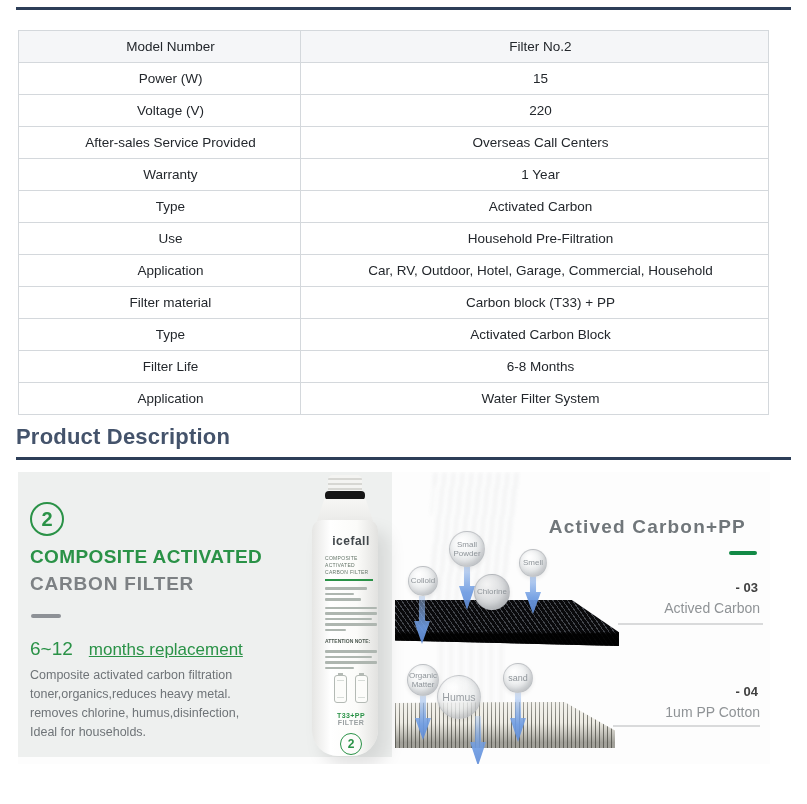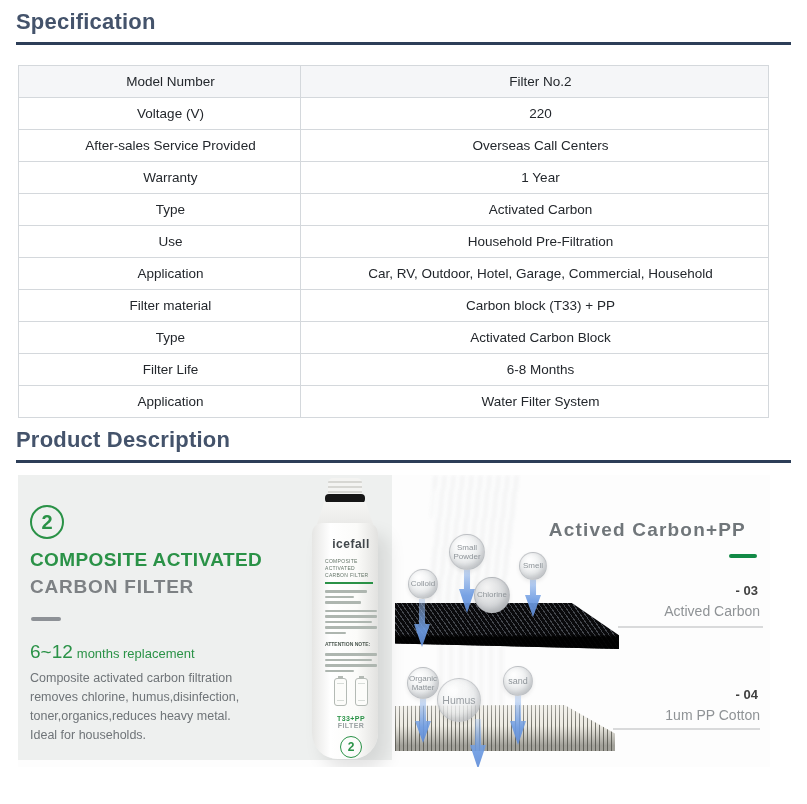--- a/index.html
+++ b/index.html
@@ -41,21 +41,21 @@
     position: absolute; left: 12px; top: 30px; width: 34px; height: 34px;
     border: 2.5px solid #2a9247; border-radius: 50%;
     color: #2a9247; font-size: 20px; font-weight: 700;
     display: flex; align-items: center; justify-content: center;
   }
   .pd-title1 { position: absolute; left: 12px; top: 74px; font-size: 19px; font-weight: 700; color: #2a9247; letter-spacing: .4px; }
   .pd-title2 { position: absolute; left: 12px; top: 101px; font-size: 19px; font-weight: 700; color: #7d8184; letter-spacing: .8px; }
   .pd-dash  { position: absolute; left: 13px; top: 142px; width: 30px; height: 4px; background: #8d9196; border-radius: 2px; }
   .pd-replace { position: absolute; left: 12px; top: 166px; color: #2a9247; }
   .pd-replace .big { font-size: 19px; }
-  .pd-replace .small { font-size: 13px; margin-left: 4px; }
+  .pd-replace .small { font-size: 17px; margin-left: 16px; text-decoration: underline; }
   .pd-paragraph { position: absolute; left: 12px; top: 194px; font-size: 12.5px; color: #6f7478; line-height: 19px; }
   .pd-paragraph span { display: block; }
 
   
   .neck {
     position: absolute; left: 310px; top: 3px; width: 34px; height: 22px;
     background: repeating-linear-gradient(180deg, #f4f4f2 0 3px, #d7d7d3 3px 5px);
     border-radius: 5px 5px 0 0;
   }
   .oring { position: absolute; left: 307px; top: 19px; width: 40px; height: 9px; background: #161616; border-radius: 4px; }
@@ -154,29 +154,32 @@
   .dg-idx.i03  { top: 108px; }  .dg-name.n03 { top: 128px; }
   .dg-idx.i04  { top: 212px; }  .dg-name.n04 { top: 232px; }
   .dg-line { position: absolute; height: 2px; background: #d9dadb; z-index: 2; }
   .dg-line.l03 { left: 600px; top: 151px; width: 145px; }
   .dg-line.l04 { left: 595px; top: 253px; width: 147px; }
 </style>
 </head>
 <body>
 
 <div class="section">
-  <div class="section-title">Specification</div>
   <div class="title-rule"></div>
   <table class="spec">
     <tbody id="spec-tbody">
   <tr>
     <td class="c1">Model Number</td>
     <td class="c2">Filter No.2</td>
   </tr>
 
+  <tr>
+    <td class="c1">Power (W)</td>
+    <td class="c2">15</td>
+  </tr>
 
   <tr>
     <td class="c1">Voltage (V)</td>
     <td class="c2">220</td>
   </tr>
 
   <tr>
     <td class="c1">After-sales Service Provided</td>
     <td class="c2">Overseas Call Centers</td>
   </tr>
@@ -233,22 +236,22 @@
     <div class="panel-left"></div>
     <div class="badge-circle">2</div>
     <div class="pd-title1">COMPOSITE ACTIVATED</div>
     <div class="pd-title2">CARBON FILTER</div>
     <div class="pd-dash"></div>
     <div class="pd-replace">
       <span class="big">6~12</span><span class="small">months replacement</span>
     </div>
     <div class="pd-paragraph">
       <span>Composite activated carbon filtration</span>
+      <span>toner,organics,reduces heavy metal.</span>
       <span>removes chlorine, humus,disinfection,</span>
-      <span>toner,organics,reduces heavy metal.</span>
       <span>Ideal for households.</span>
     </div>
 
     <div class="neck"></div>
     <div class="oring"></div>
     <div class="shoulder"></div>
     <div class="cart-body">
       <div class="cart-label">
         <div class="cart-brand">icefall</div>
         <div class="cart-title">

